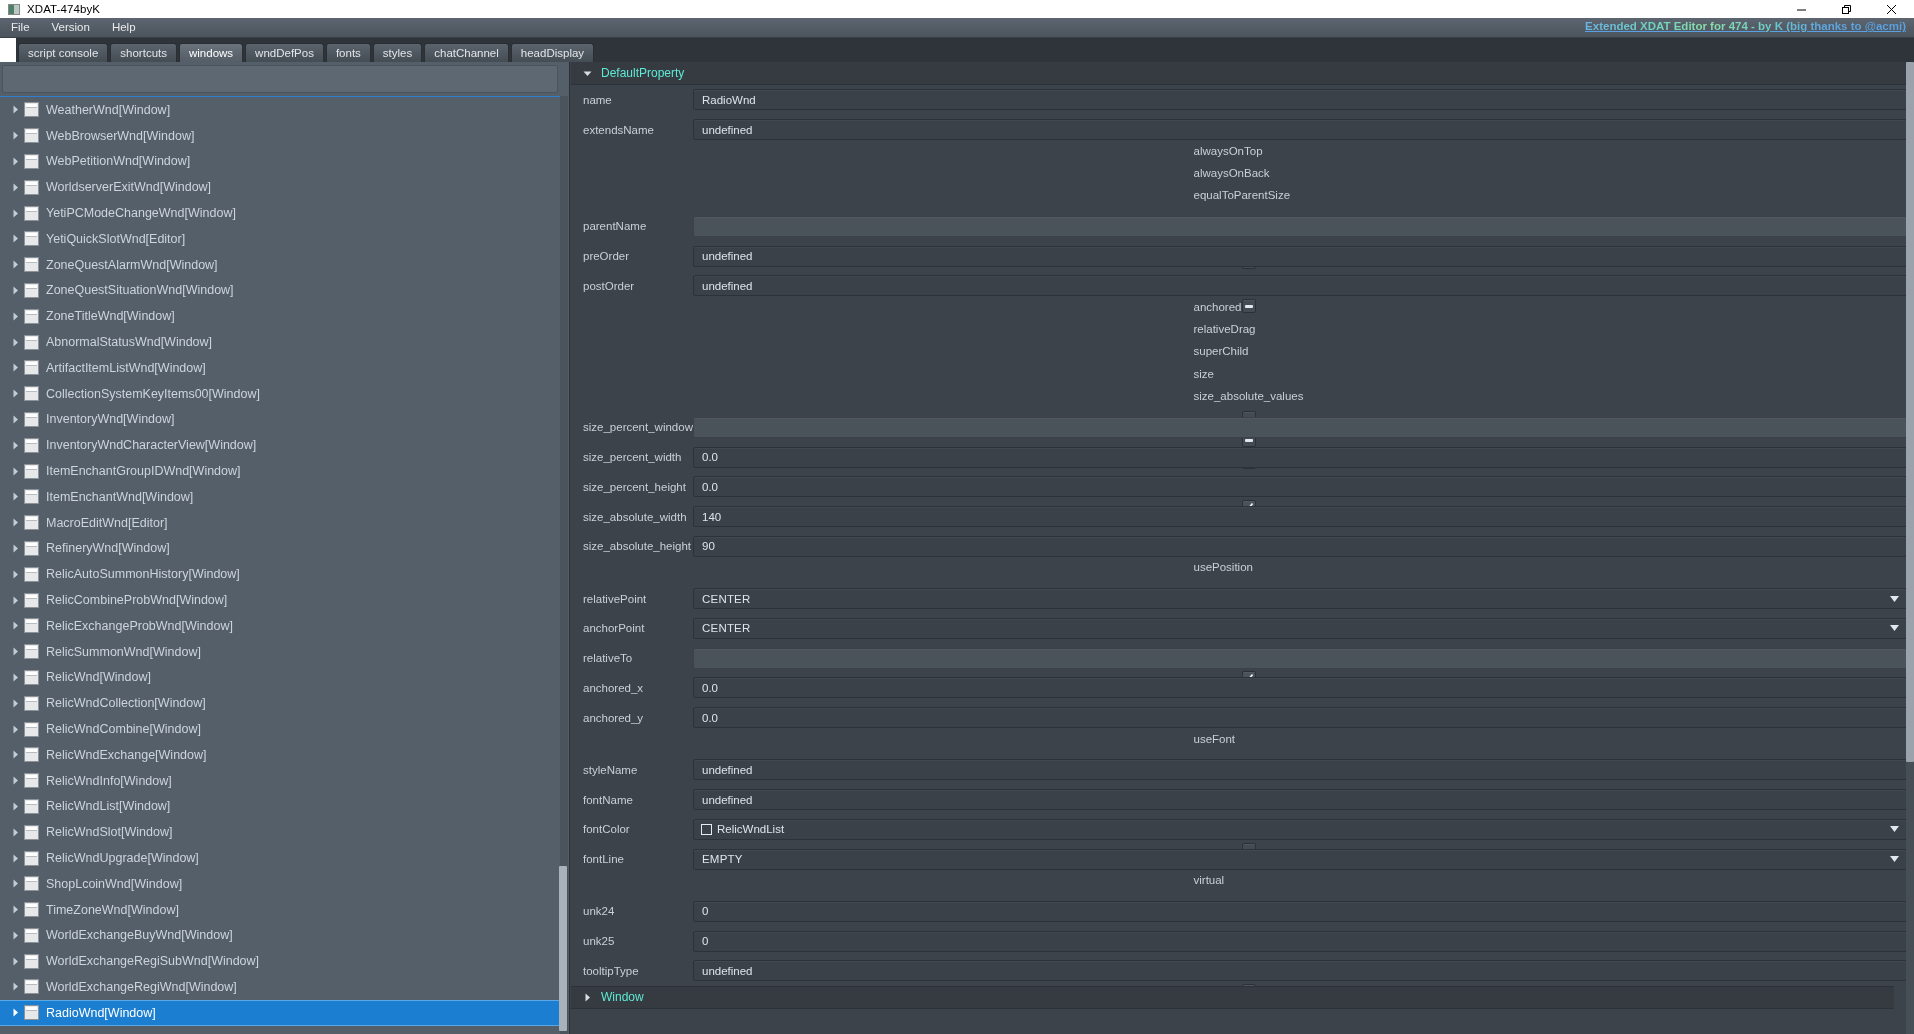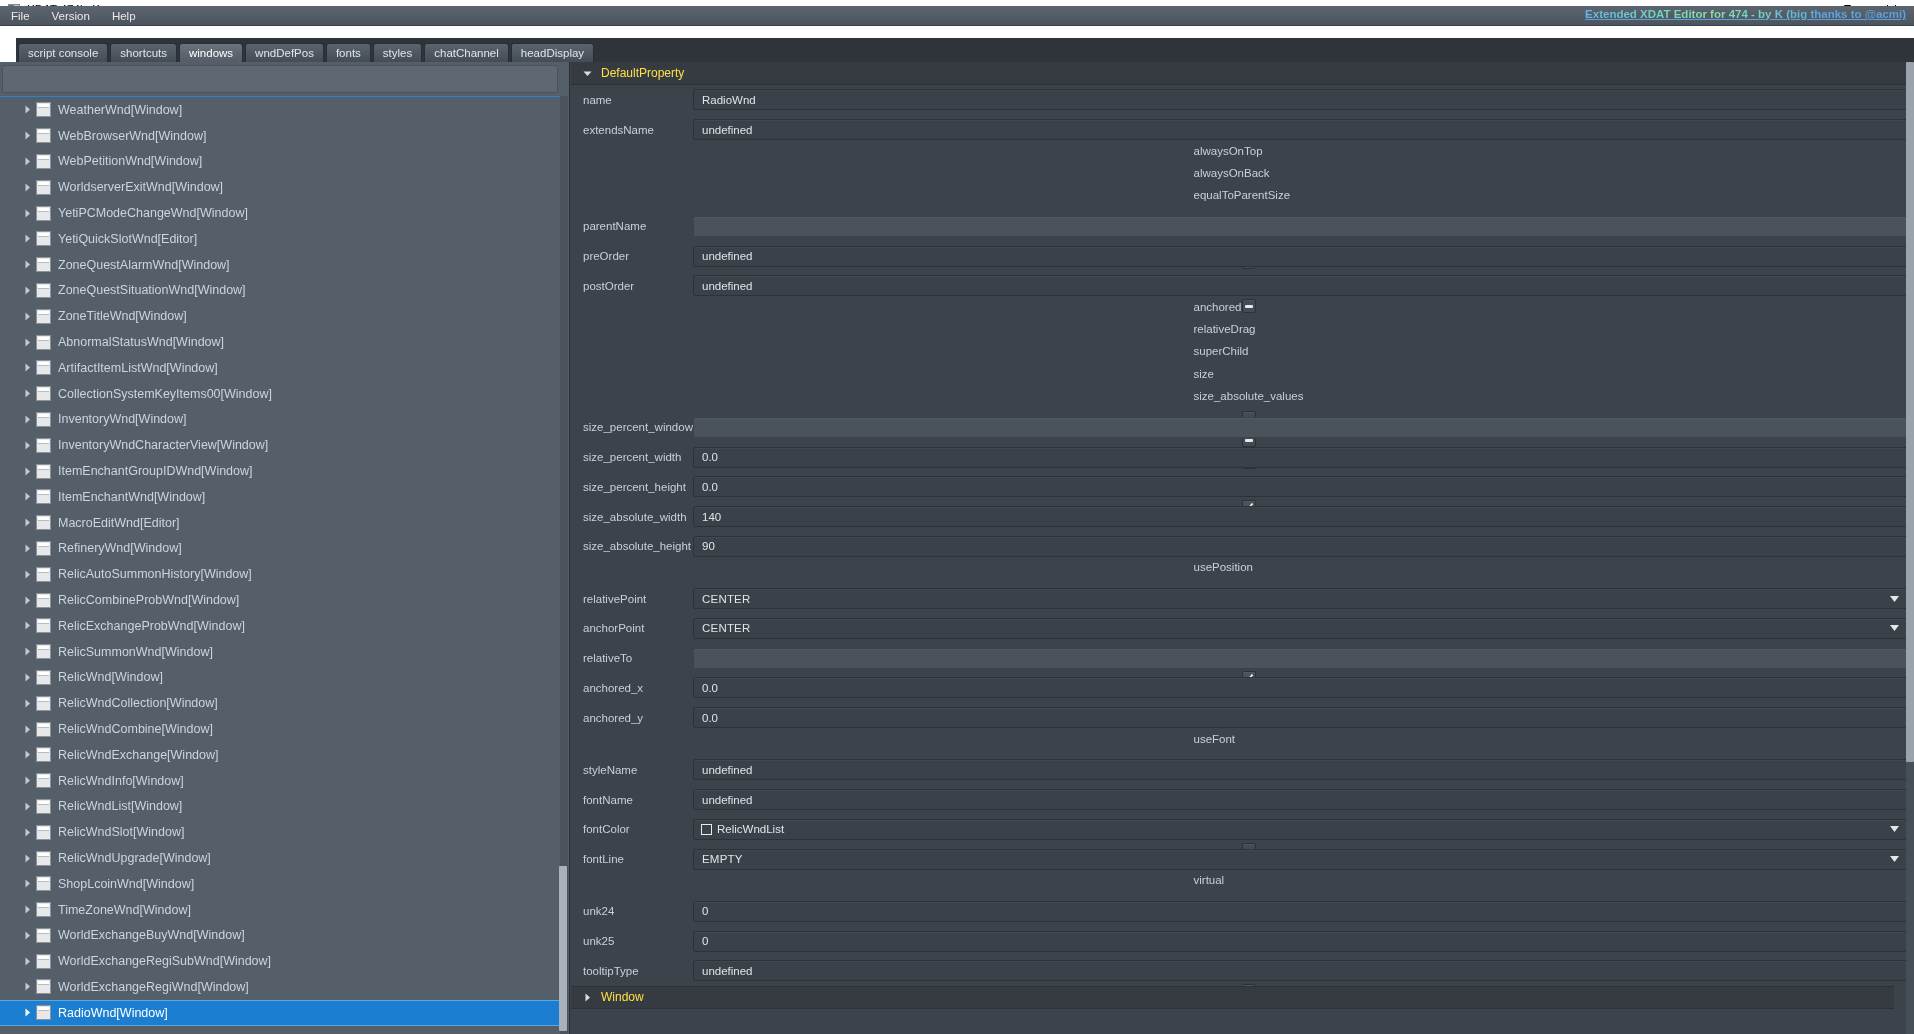--- a/index.html
+++ b/index.html
@@ -31,23 +31,23 @@
   }
   .tb-btn {
     width: 45px; height: 18px;
     display: flex; align-items: center; justify-content: center;
     color: #000;
   }
   .tb-btn svg { display: block; }
 
   
   .menubar {
-    position: absolute; left: 0; top: 6px; width: 1914px; height: 20px;
+    position: absolute; left: 0; top: 18px; width: 1914px; height: 20px;
     background: linear-gradient(to bottom, #5d6670 0%, #545d66 50%, #4c545d 100%);
-    display: flex; align-items: center;
+    display: flex; align-items: flex-end;
     border-bottom: 1px solid #3a4047;
   }
   .menu-item {
     font-size: 11.5px; color: #e8eaec;
     padding: 0 11px; line-height: 20px; height: 20px;
   }
   .header-link {
     position: absolute; right: 8px; top: 2px;
     font-size: 11.5px; font-weight: bold;
     text-decoration: underline;
@@ -103,21 +103,21 @@
     border-radius: 2px;
   }
   .treeviewport {
     position: absolute; left: 0; top: 34px; width: 562px; height: 938px;
     overflow: hidden;
     border-top: 1px solid #2f7fd0;
   }
   .tree-row {
     height: 25.8px;
     display: flex; align-items: center;
-    padding-left: 20px;
+    padding-left: 8px;
     cursor: default;
     color: #ccd4dc;
     font-size: 12.5px;
     white-space: nowrap;
   }
   .tree-row.selected {
     background: #1c7ed0;
     color: #ffffff;
     border-top: 1px solid #59a8e4;
     border-bottom: 1px solid #59a8e4;
@@ -156,21 +156,21 @@
     position: absolute; left: 571px; top: 0; width: 1343px; height: 972px;
     background: #3c434a;
     overflow: hidden;
   }
   .section-header {
     height: 23px;
     display: flex; align-items: center;
     padding-left: 9px;
     background: #353b41;
     border-bottom: 1px solid #2d3238;
-    color: #fde047;
+    color: #5eead4;
     font-size: 12px;
     cursor: default;
   }
   .section-header .tri { margin-right: 7px; }
   .prop-list { position: relative; }
   .prop-row {
     height: 29.8px;
     display: flex; align-items: center;
     padding-left: 12px;
   }

